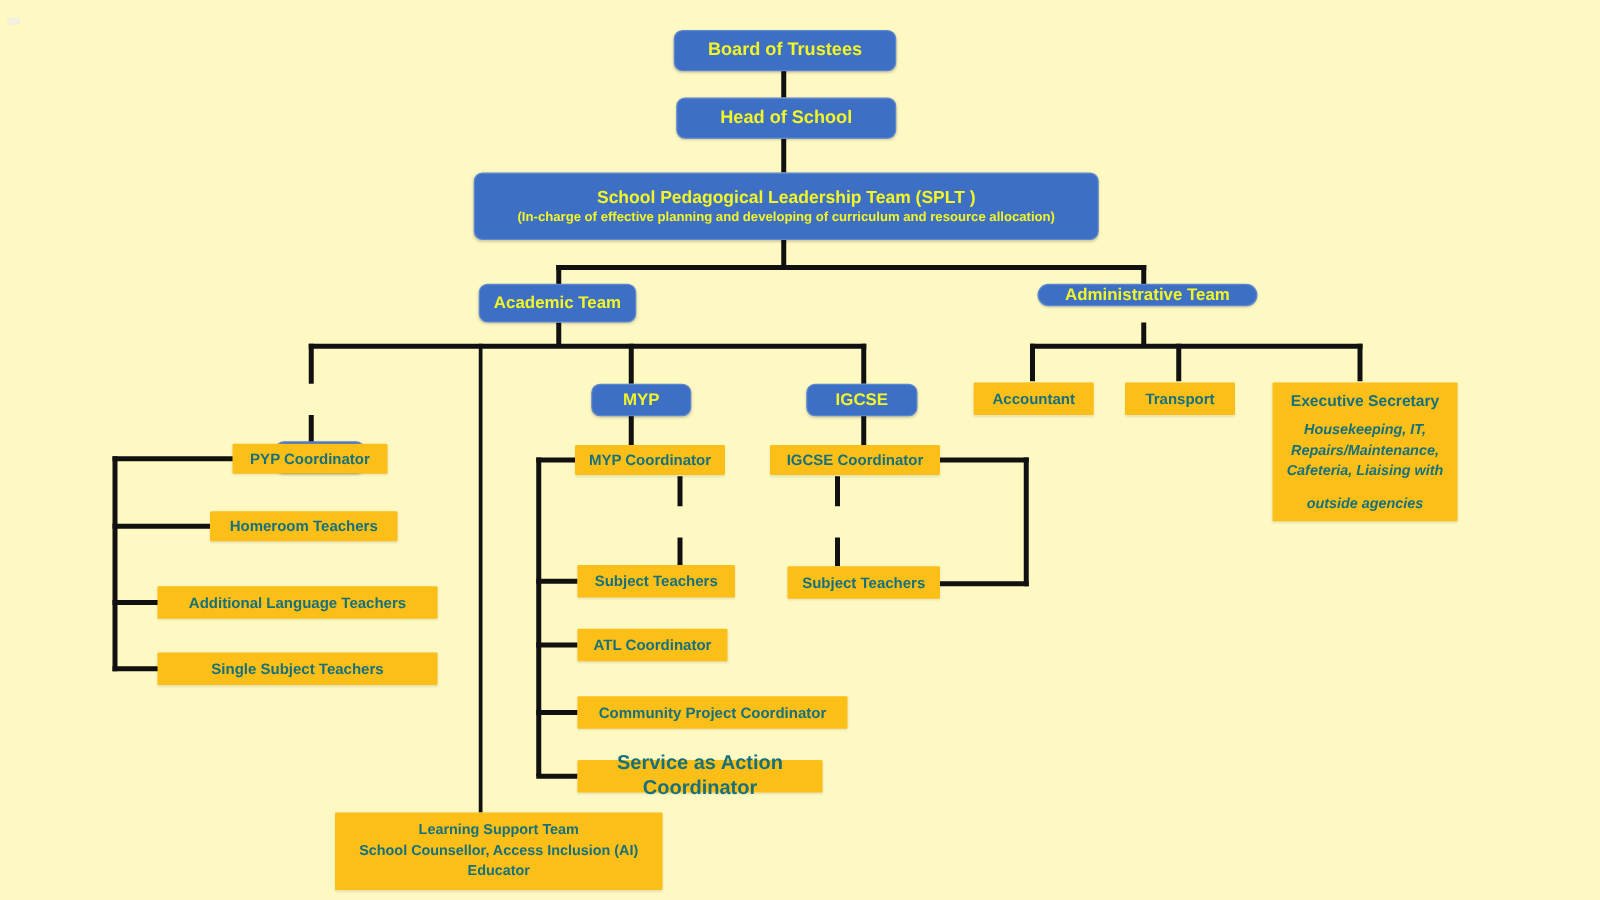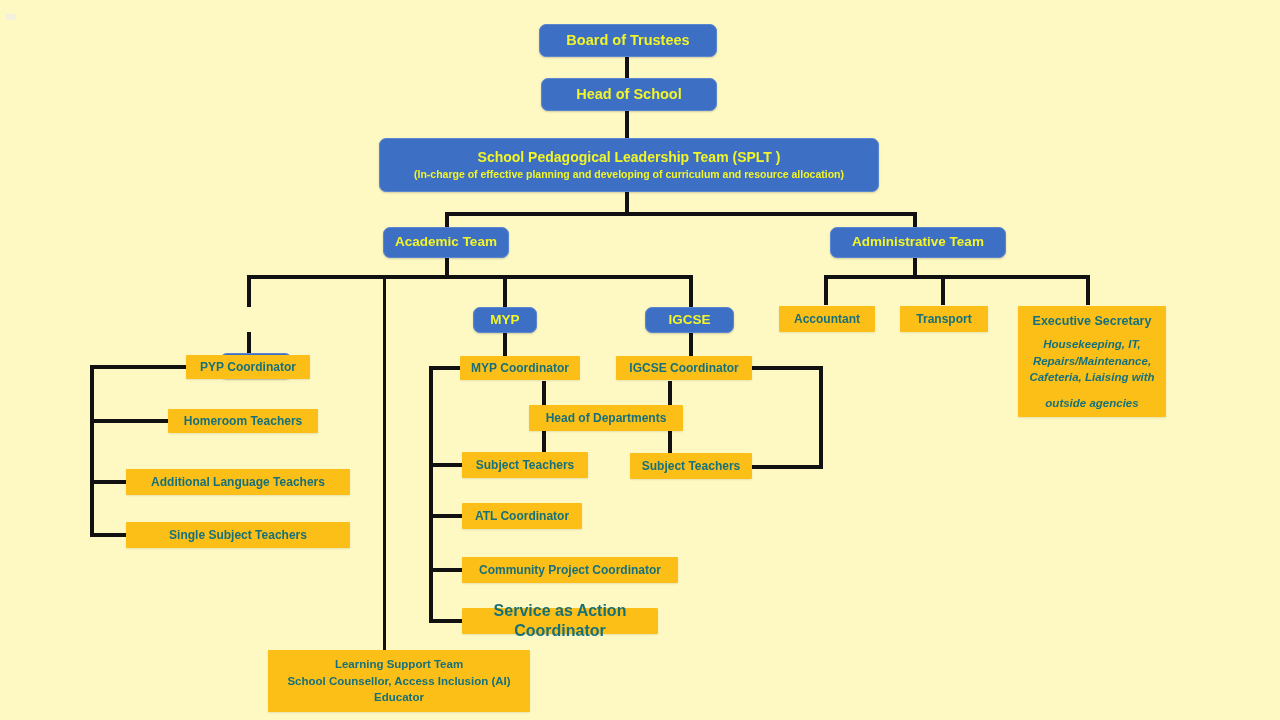--- a/index.html
+++ b/index.html
@@ -146,29 +146,29 @@
 
   <div class="node blue" style="left:379px; top:138px; width:500px; height:54px; font-size:14px; padding:0 8px;">
     <span class="title-main">School Pedagogical Leadership Team (SPLT )</span>
     <span class="sub-line">(In-charge of effective planning and developing of curriculum and resource allocation)</span>
   </div>
 
   <div class="node blue" style="left:383px; top:227px; width:126px; height:31px; font-size:13.5px;">
     <span class="title-main">Academic Team</span>
   </div>
 
-  <div class="node blue" style="left:830px; top:227px; width:176px; height:31px; font-size:13.5px;">
+  <div class="node blue" style="left:830px; top:227px; width:176px; height:18px; font-size:13.5px;border-radius:11px;">
     <span class="title-main">Administrative Team</span>
   </div>
 
   <div class="node blue" style="left:220px; top:307px; width:72px; height:26px; font-size:13.5px;margin-top:46px;">
     <span class="title-main">PYP</span>
   </div>
 
-  <div class="node blue" style="left:473px; top:307px; width:64px; height:26px; font-size:13.5px;">
+  <div class="node blue" style="left:473px; top:307px; width:80px; height:26px; font-size:13.5px;">
     <span class="title-main">MYP</span>
   </div>
 
   <div class="node blue" style="left:645px; top:307px; width:89px; height:26px; font-size:13.5px;">
     <span class="title-main">IGCSE</span>
   </div>
 
   <div class="node gold" style="left:186px; top:355px; width:124px; height:24px; font-size:12px;">
     <span class="title-main">PYP Coordinator</span>
   </div>
@@ -182,23 +182,20 @@
   </div>
 
   <div class="node gold" style="left:126px; top:469px; width:224px; height:26px; font-size:12px;">
     <span class="title-main">Additional Language Teachers</span>
   </div>
 
   <div class="node gold" style="left:460px; top:356px; width:120px; height:24px; font-size:12px;justify-content:center;">
     <span class="title-main">MYP Coordinator</span>
   </div>
 
-  <div class="node gold" style="left:529px; top:405px; width:154px; height:26px; font-size:12px;">
-    <span class="title-main">Head of Departments</span>
-  </div>
 
   <div class="node gold" style="left:462px; top:452px; width:126px; height:26px; font-size:12px;">
     <span class="title-main">Subject Teachers</span>
   </div>
 
   <div class="node gold" style="left:462px; top:503px; width:120px; height:26px; font-size:12px;">
     <span class="title-main">ATL Coordinator</span>
   </div>
 
   <div class="node gold" style="left:462px; top:557px; width:216px; height:26px; font-size:12px;">

